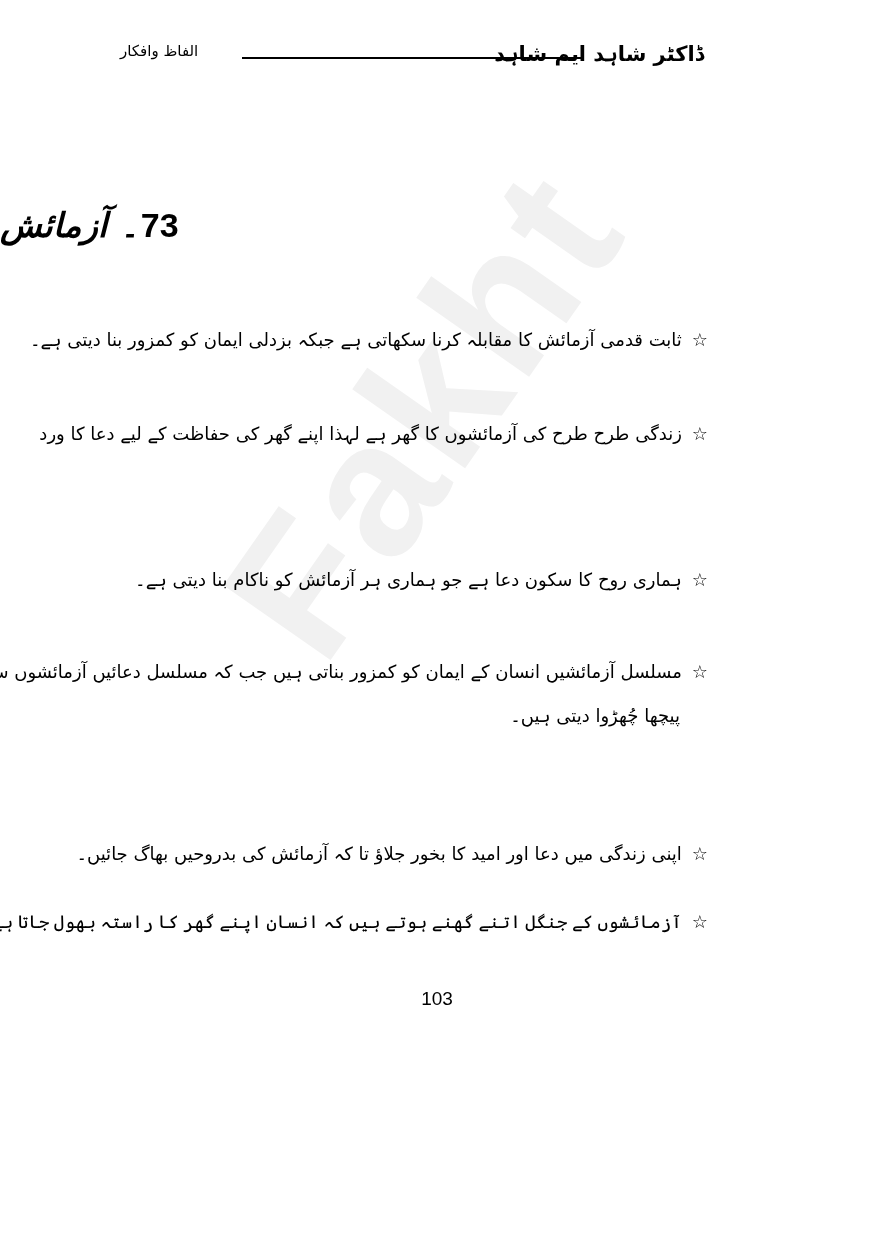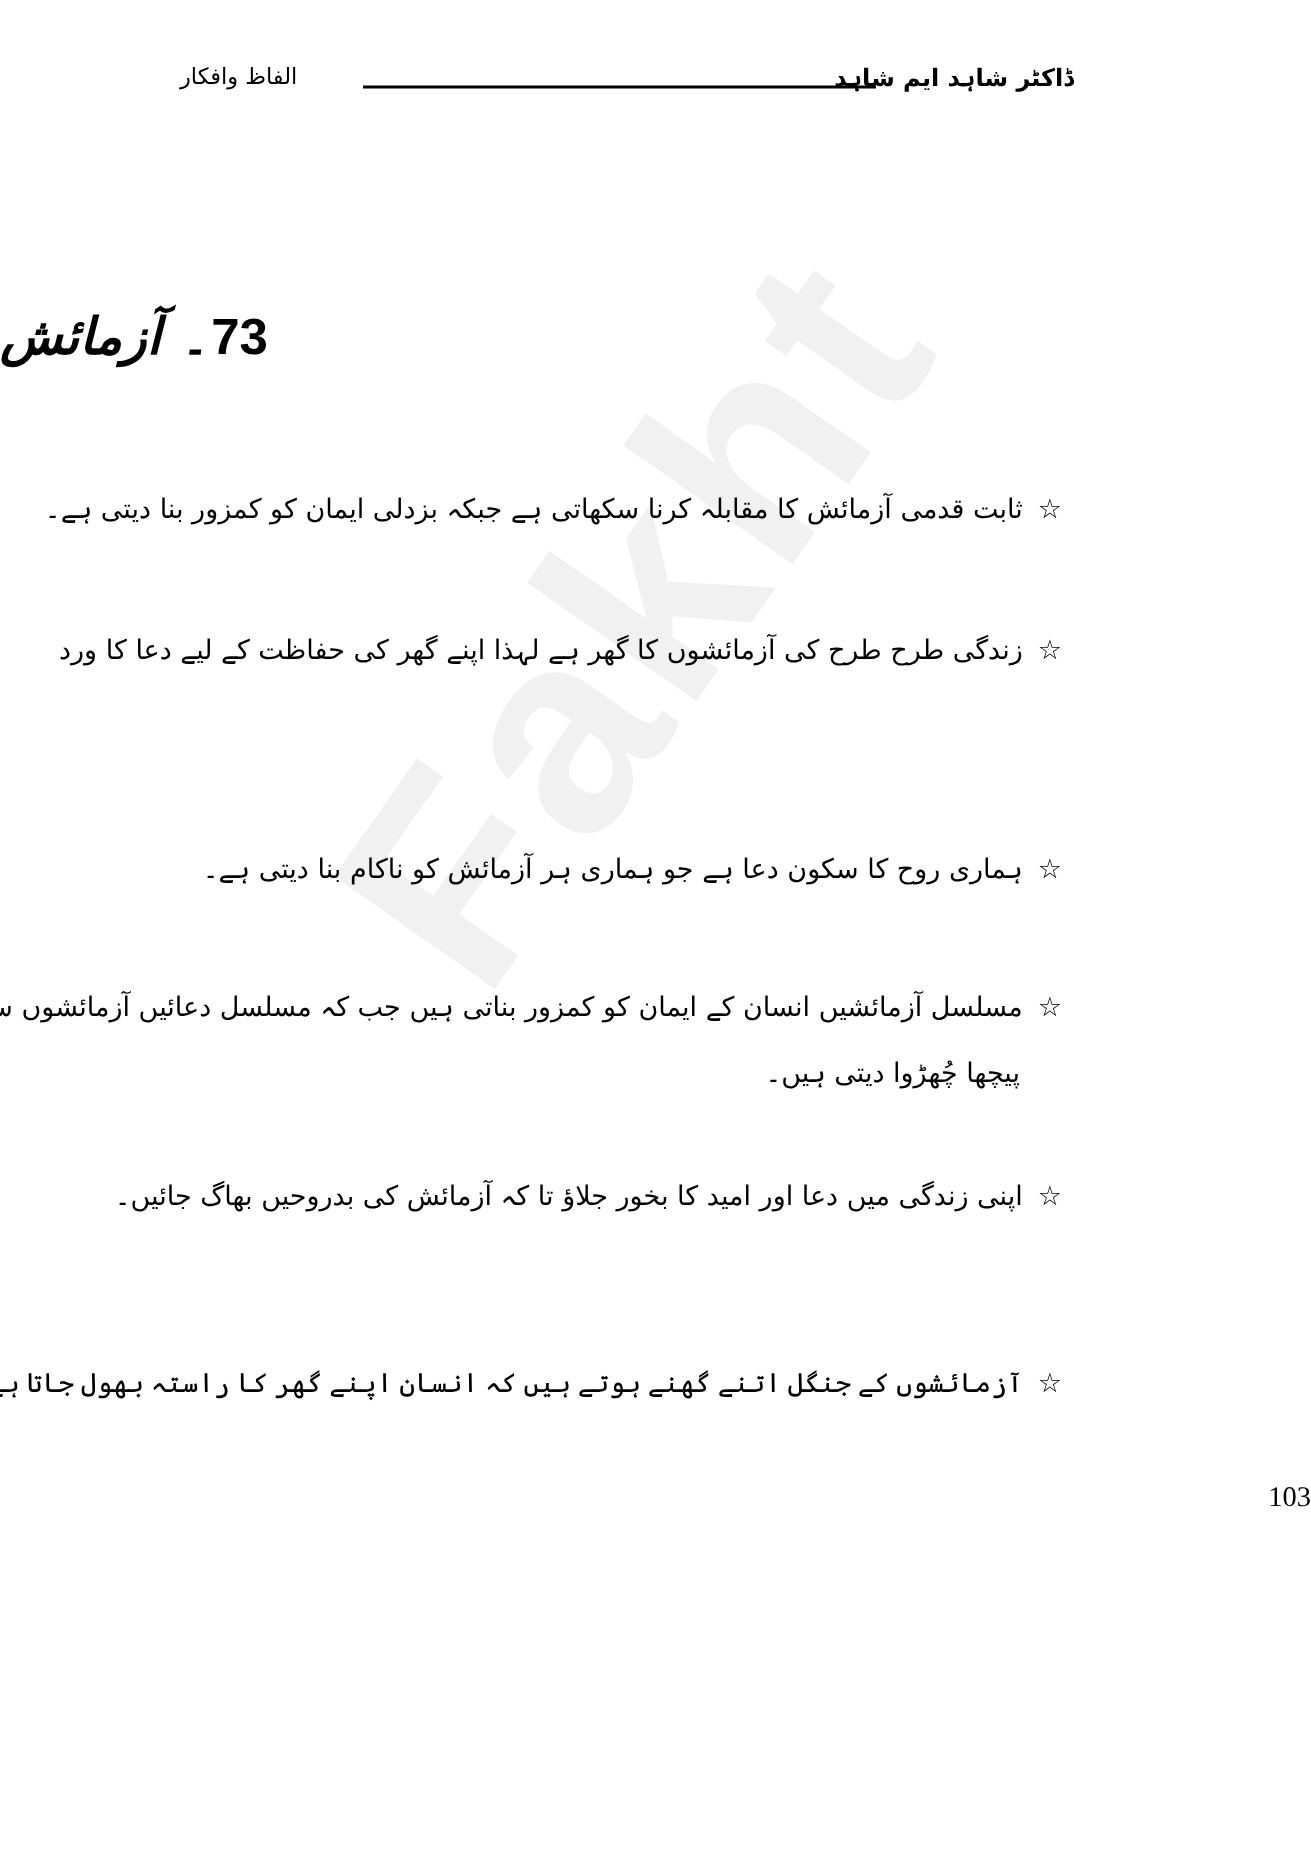--- a/index.html
+++ b/index.html
@@ -41,23 +41,23 @@
     .header-rule {
       position: absolute;
       left: 132px;
       top: 15px;
       width: 342px;
       height: 0;
       border-top: 2px solid #000000;
     }
     .header-author {
       position: absolute;
-      right: 4px;
+      right: 16px;
       top: 0;
-      font-size: 16px;
+      font-size: 21px;
       font-weight: bold;
       direction: rtl;
       white-space: nowrap;
     }
     
     .chapter-title {
       position: absolute;
       top: 205px;
       left: 0;
       width: 766px;
@@ -124,30 +124,30 @@
       display: block;
     }
     .quote .cont {
       display: block;
       padding-right: 28px;
     }
     .q1 { top: 318px; }
     .q2 { top: 412px; }
     .q3 { top: 558px; }
     .q4 { top: 650px; }
-    .q5 { top: 776px; }
+    .q5 { top: 832px; }
     .q6 { top: 900px; font-family: Liberation Serif, serif; }
     
     .page-number {
       position: absolute;
       top: 988px;
       left: 0;
       width: 874px;
-      text-align: right;
-      font-family: Liberation Serif, serif;
+      text-align: center;
+      font-family: Liberation Sans, sans-serif;
       font-size: 19px;
     }
   </style>
 </head>
 <body>
 
 <div class="page">
 
   <div class="watermark">Fakht</div>
 

